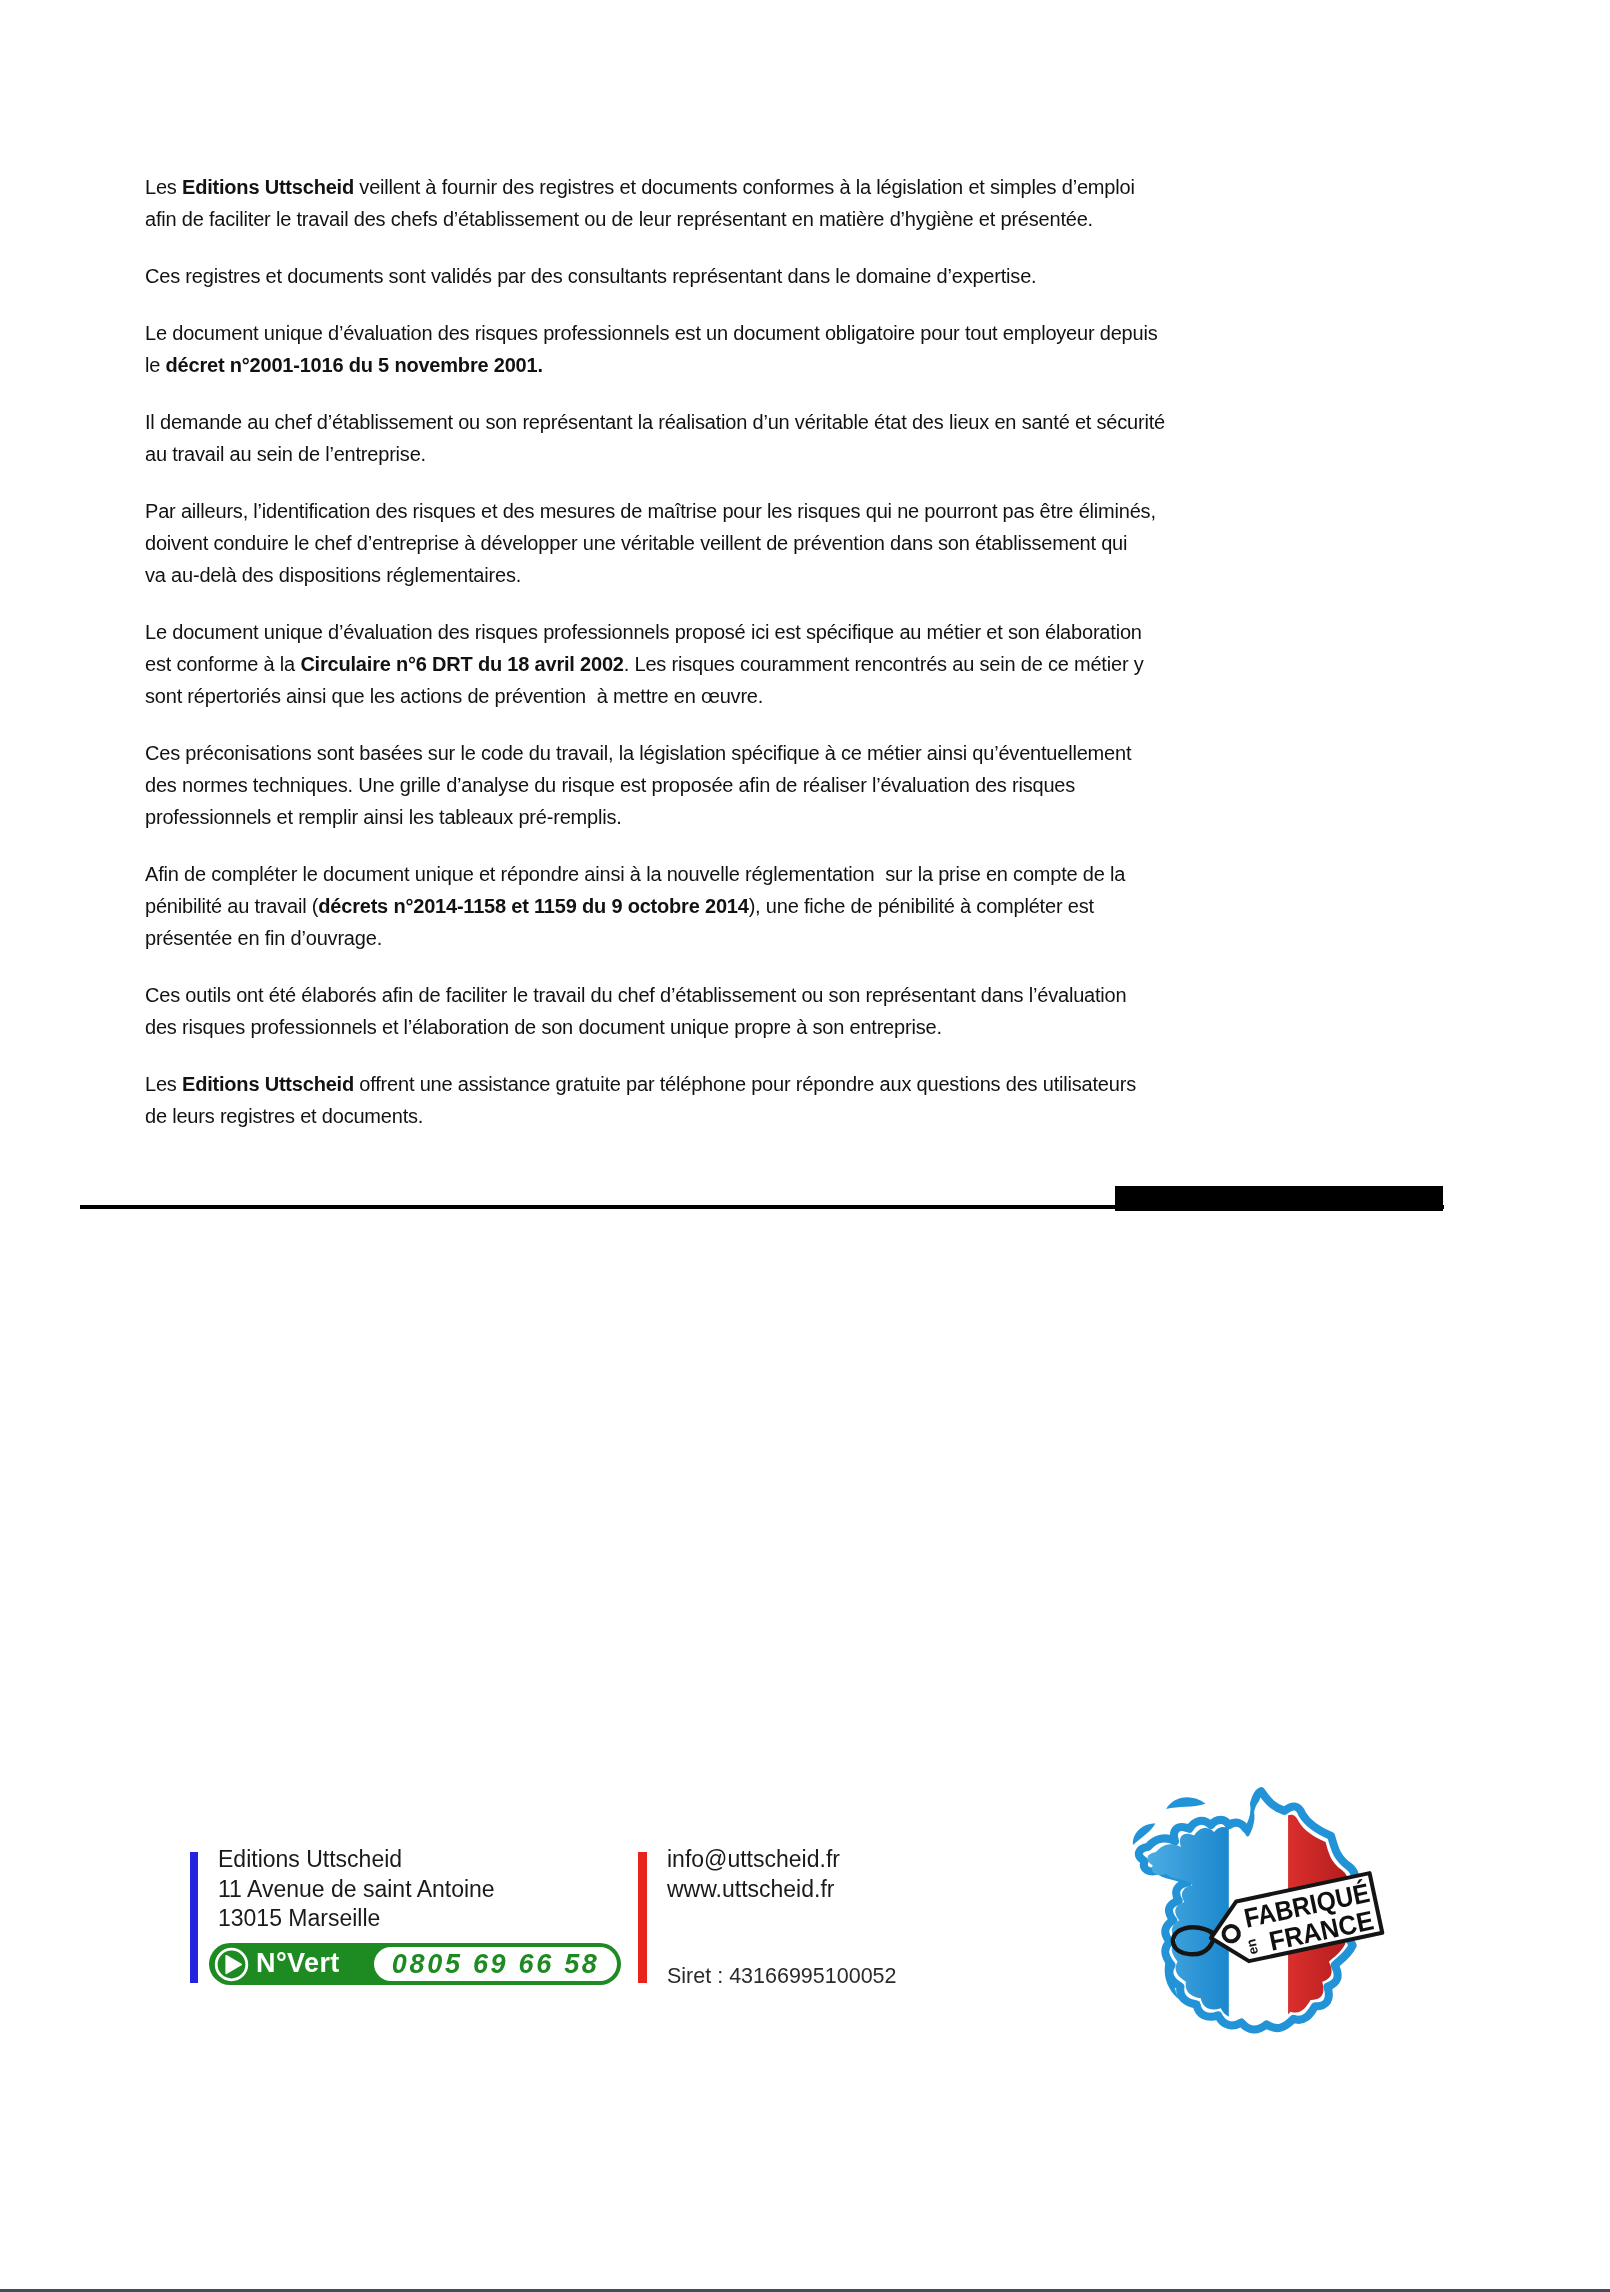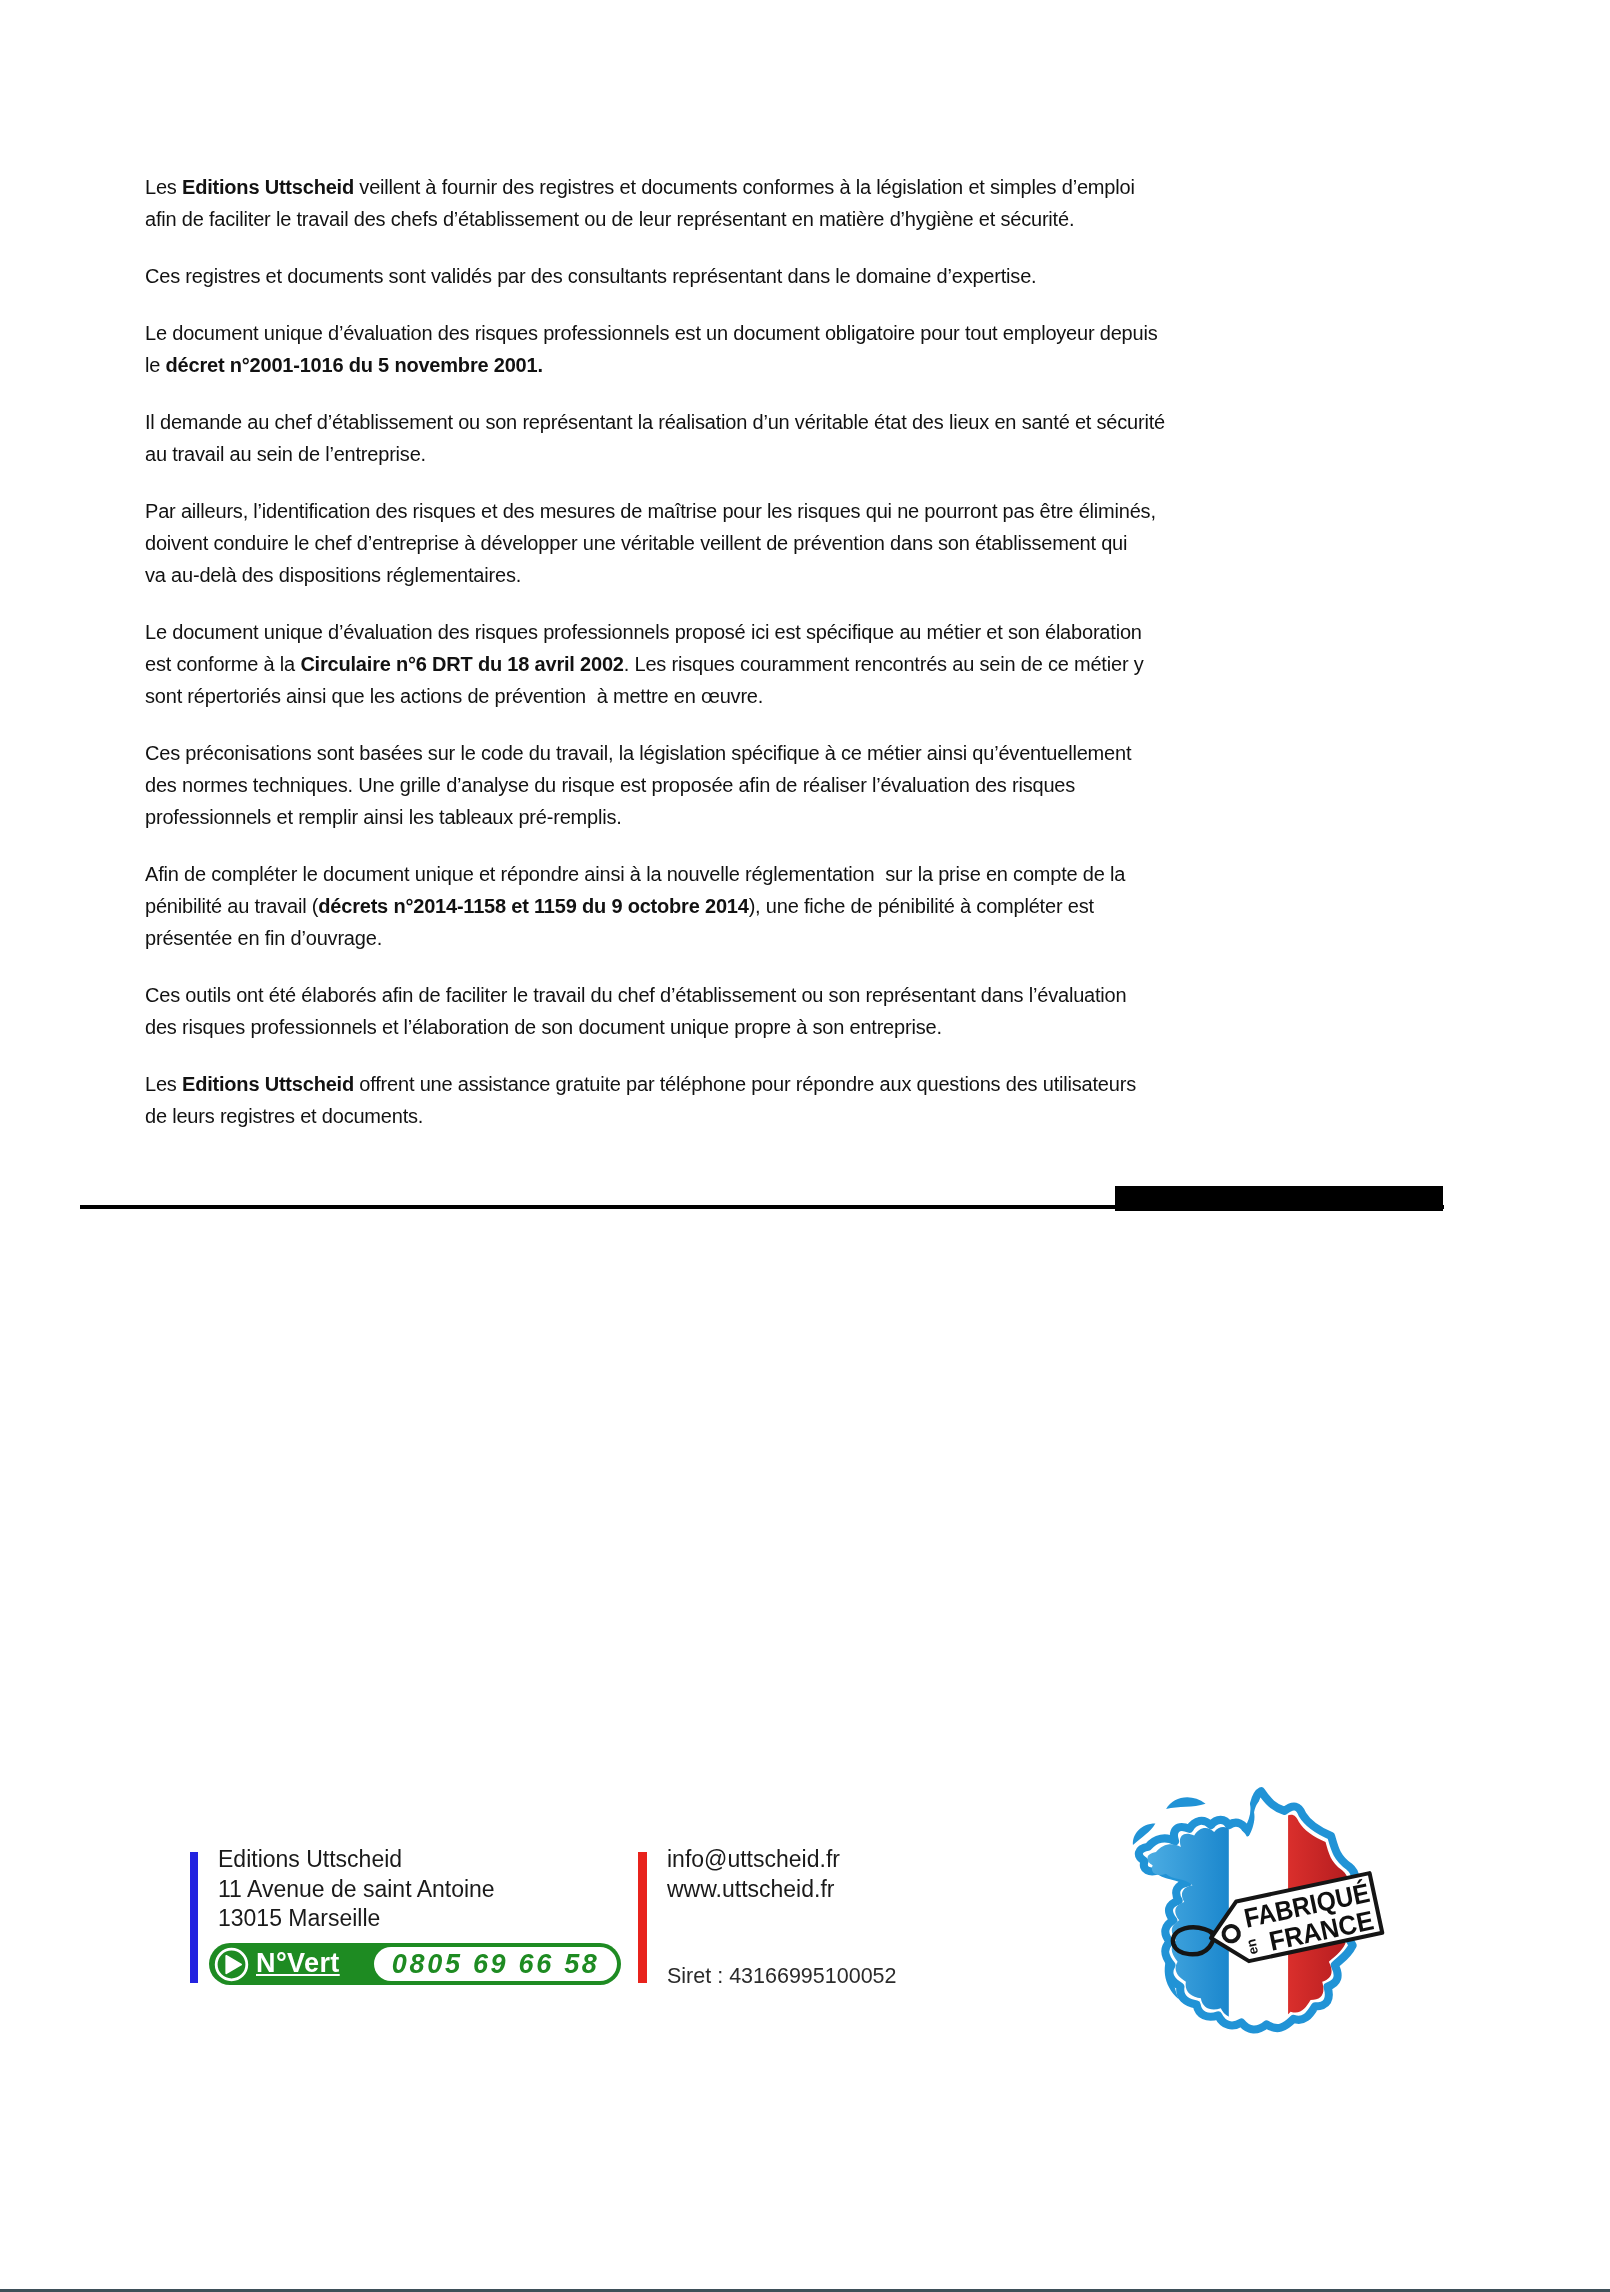--- a/index.html
+++ b/index.html
@@ -28,41 +28,41 @@
   #contact-block { position:absolute; left:667px; top:1845px; font-size:23px; line-height:29.6px; color:#1a1a1a; }
   #siret-line    { position:absolute; left:667px; top:1964px; font-size:21.5px; color:#2b2b2b; }
 
   
   #nvert {
     position:absolute; left:209px; top:1943px; width:412px; height:42px;
     border-radius:21.5px; display:flex; align-items:center;
   }
   #nvert .circle { position:absolute; left:4.5px; top:3.6px; width:35px; height:35px; }
   #nvert .label {
-    position:absolute; left:47px; top:5.4px; color:#fff; font-weight:700; font-size:27px; letter-spacing:0.4px;text-decoration:underline;
+    position:absolute; left:47px; top:5.4px; color:#fff; font-weight:700; font-size:27px; letter-spacing:0.4px;
   }
   #nvert .numwrap {
     position:absolute; left:165px; right:3.6px; top:3.6px; bottom:3.6px;
     background:#fff; border-radius:19px; display:flex; align-items:center; justify-content:center;font-style:italic;
   }
   #nvert .num { font-weight:700; font-size:27px; letter-spacing:2.7px; }
 
   
   #fef-logo { position:absolute; left:1115px; top:1784px; width:278px; height:269px; }
   #fef-logo text { font-family:"Liberation Sans", sans-serif; font-weight:700; fill:#101010; }
 
   #bottom-edge { position:absolute; left:0; bottom:0; width:1610px; height:4.5px; }
 </style>
 </head>
 <body>
 
 <div id="text-column">
     <div class="para">
       <div class="tline"><span>Les </span><span class="b">Editions Uttscheid</span><span> veillent à fournir des registres et documents conformes à la législation et simples d’emploi</span></div>
-      <div class="tline"><span>afin de faciliter le travail des chefs d’établissement ou de leur représentant en matière d’hygiène et sécurité.</span></div>
+      <div class="tline"><span>afin de faciliter le travail des chefs d’établissement ou de leur représentant en matière d’hygiène et présentée.</span></div>
     </div>
     <div class="para">
       <div class="tline"><span>Ces registres et documents sont validés par des consultants représentant dans le domaine d’expertise.</span></div>
     </div>
     <div class="para">
       <div class="tline"><span>Le document unique d’évaluation des risques professionnels est un document obligatoire pour tout employeur depuis</span></div>
       <div class="tline"><span>le </span><span class="b">décret n°2001-1016 du 5 novembre 2001.</span></div>
     </div>
     <div class="para">
       <div class="tline"><span>Il demande au chef d’établissement ou son représentant la réalisation d’un véritable état des lieux en santé et sécurité</span></div>

